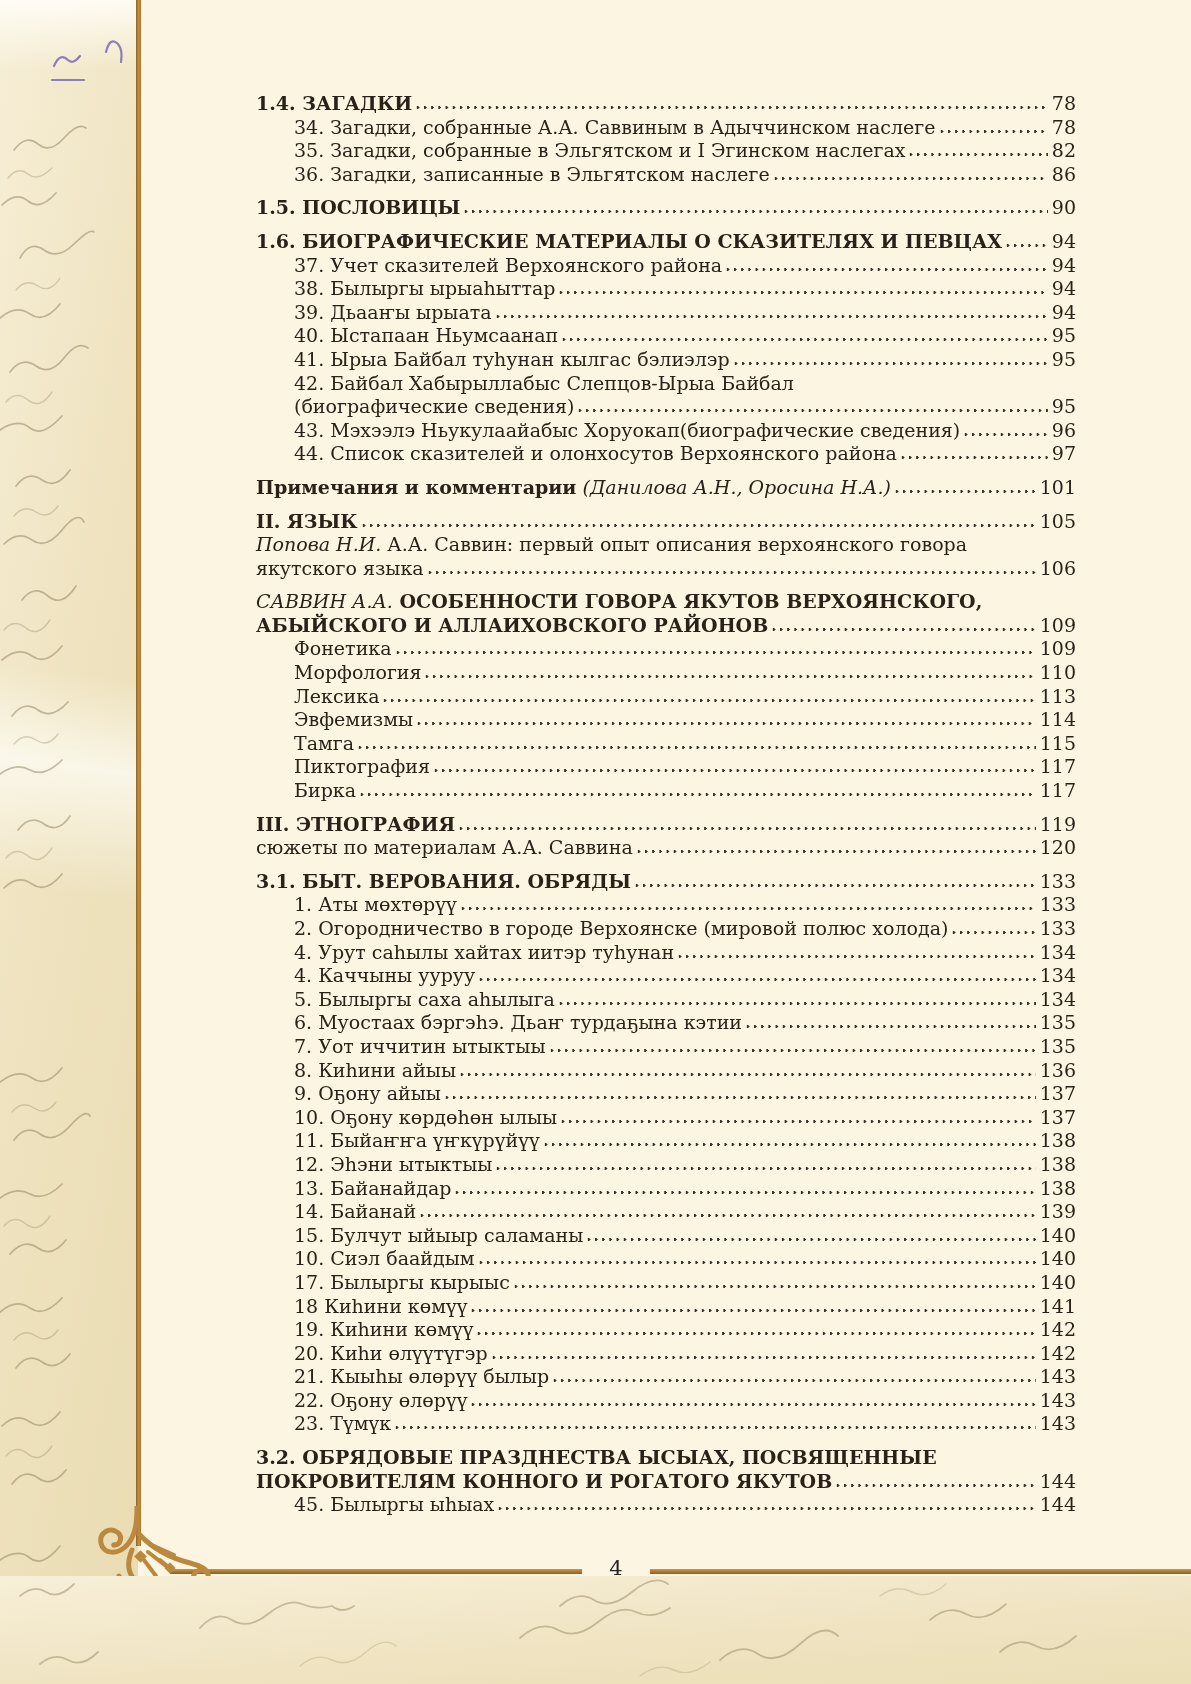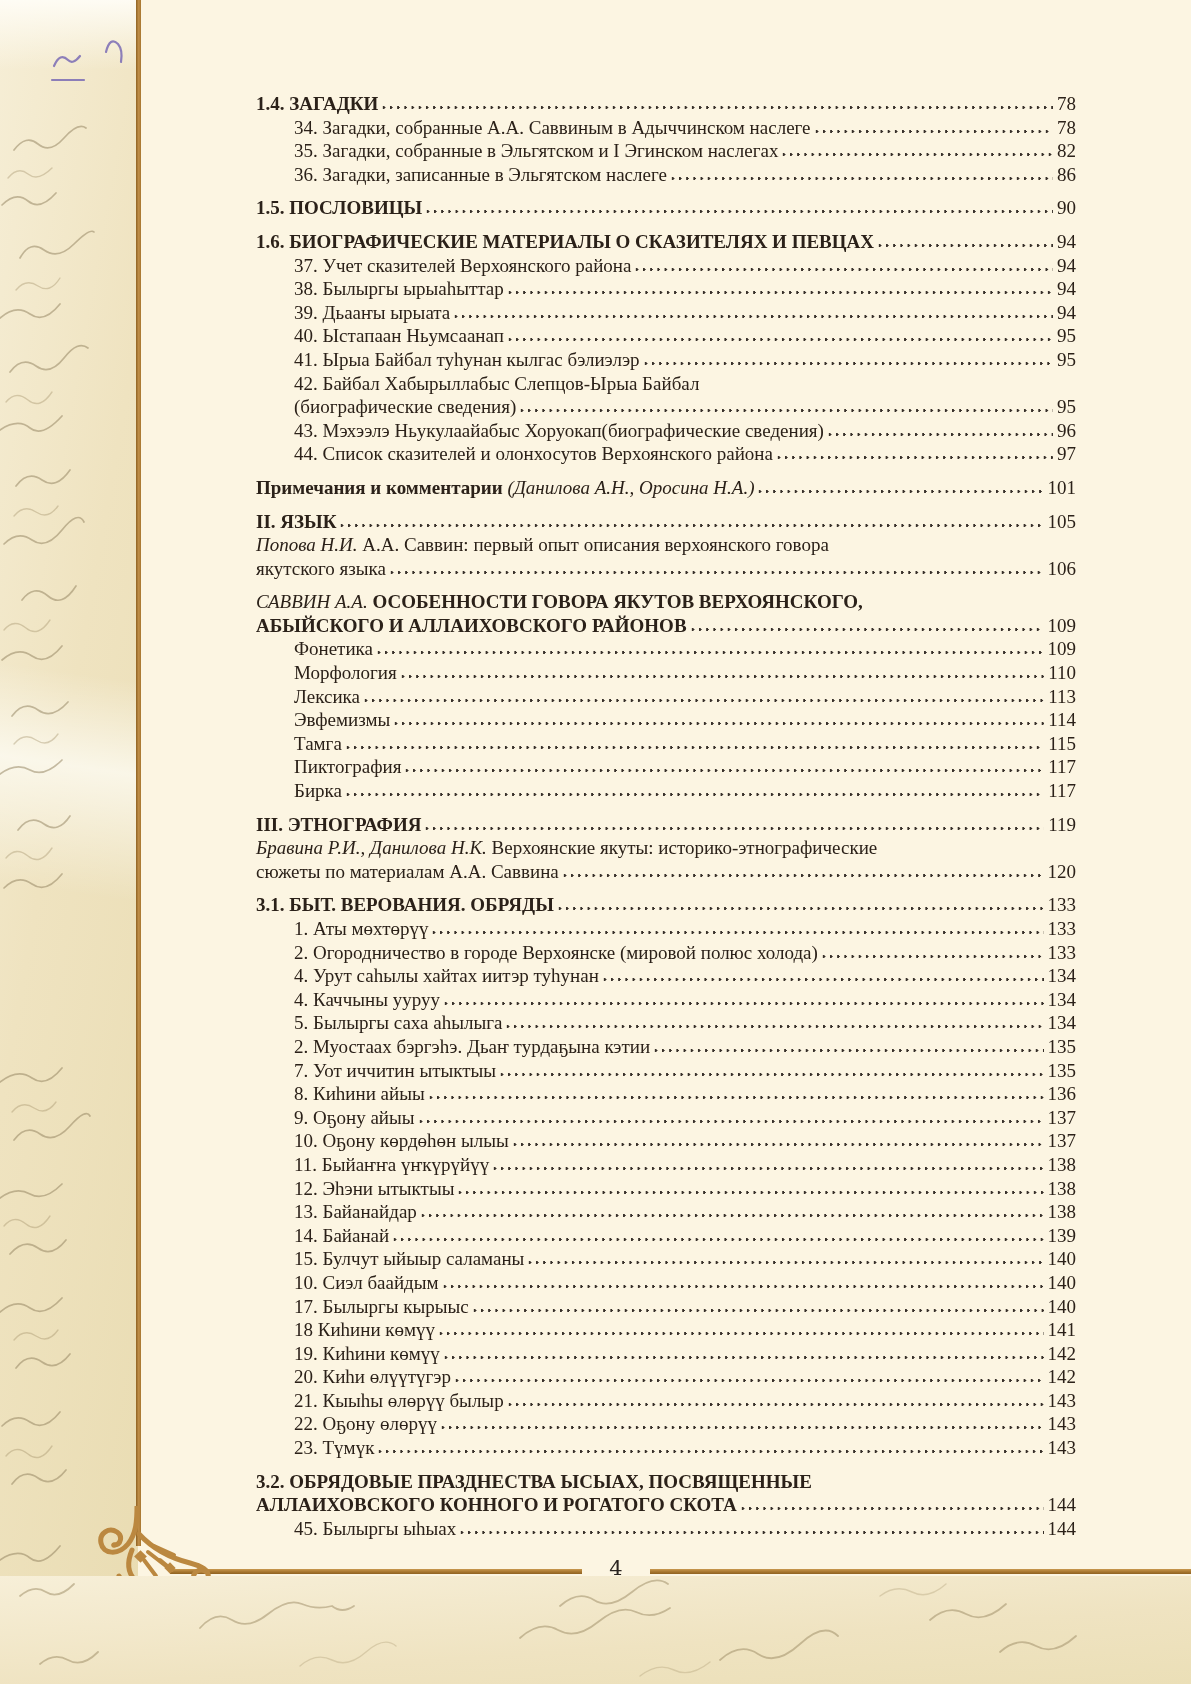--- a/index.html
+++ b/index.html
@@ -38,21 +38,21 @@
   
   .bottom-margin{
     position:absolute;left:0;top:1576px;width:1191px;height:108px;
     background:linear-gradient(176deg,#f7efd8 0%,#efe3c1 60%,#ebdfb7 100%);
   }
   .bottom-margin svg{position:absolute;left:0;top:0;}
   
   .toc{position:absolute;left:256px;top:82px;width:820px;}
   .row{
     display:flex;align-items:baseline;
-    font-size:19px;line-height:23.6px;color:#2b2119;font-family:Liberation Serif, serif;
+    font-size:19px;line-height:23.6px;color:#2b2119;
   }
   .row.ind{padding-left:38px;}
   .row.hsp{margin-top:10px;}
   .lbl{flex:0 0 auto;white-space:nowrap;}
   .s-b{font-weight:bold;}
   .s-i{font-style:italic;}
   .dots{
     flex:1 1 auto;height:5px;margin:0 4px 0 3px;align-self:baseline;
     background:radial-gradient(circle 1.35px at 3px 2.5px,#38302a 97%,rgba(0,0,0,0)) repeat-x;
     background-size:7.2px 5px;
@@ -251,152 +251,149 @@
         <span class="lbl"><span class="s-n">Бирка</span></span>
         <span class="dots"></span>
         <span class="pnum">117</span>
       </div>
       <div class="row hsp">
         <span class="lbl"><span class="s-b">III. ЭТНОГРАФИЯ</span></span>
         <span class="dots"></span>
         <span class="pnum">119</span>
       </div>
       <div class="row">
-        <span class="lbl"><span class="s-i">Бравина Р.И., Данилова Н.К.</span><span class="s-n"> Верхоянские якуты: историко-этнографические</span></span>
+        <span class="lbl"><span class="s-n">сюжеты по материалам А.А. Саввина</span></span>
+        <span class="dots"></span>
+        <span class="pnum">120</span>
+      </div>
+      <div class="row hsp">
+        <span class="lbl"><span class="s-b">3.1. БЫТ. ВЕРОВАНИЯ. ОБРЯДЫ</span></span>
+        <span class="dots"></span>
+        <span class="pnum">133</span>
+      </div>
+      <div class="row ind">
+        <span class="lbl"><span class="s-n">1. Аты мөхтөрүү</span></span>
+        <span class="dots"></span>
+        <span class="pnum">133</span>
+      </div>
+      <div class="row ind">
+        <span class="lbl"><span class="s-n">2. Огородничество в городе Верхоянске (мировой полюс холода)</span></span>
+        <span class="dots"></span>
+        <span class="pnum">133</span>
+      </div>
+      <div class="row ind">
+        <span class="lbl"><span class="s-n">4. Урут саһылы хайтах иитэр туһунан</span></span>
+        <span class="dots"></span>
+        <span class="pnum">134</span>
+      </div>
+      <div class="row ind">
+        <span class="lbl"><span class="s-n">4. Каччыны ууруу</span></span>
+        <span class="dots"></span>
+        <span class="pnum">134</span>
+      </div>
+      <div class="row ind">
+        <span class="lbl"><span class="s-n">5. Былыргы саха аһылыга</span></span>
+        <span class="dots"></span>
+        <span class="pnum">134</span>
+      </div>
+      <div class="row ind">
+        <span class="lbl"><span class="s-n">6. Муостаах бэргэһэ. Дьаҥ турдаҕына кэтии</span></span>
+        <span class="dots"></span>
+        <span class="pnum">135</span>
+      </div>
+      <div class="row ind">
+        <span class="lbl"><span class="s-n">7. Уот иччитин ытыктыы</span></span>
+        <span class="dots"></span>
+        <span class="pnum">135</span>
+      </div>
+      <div class="row ind">
+        <span class="lbl"><span class="s-n">8. Киһини айыы</span></span>
+        <span class="dots"></span>
+        <span class="pnum">136</span>
+      </div>
+      <div class="row ind">
+        <span class="lbl"><span class="s-n">9. Оҕону айыы</span></span>
+        <span class="dots"></span>
+        <span class="pnum">137</span>
+      </div>
+      <div class="row ind">
+        <span class="lbl"><span class="s-n">10. Оҕону көрдөһөн ылыы</span></span>
+        <span class="dots"></span>
+        <span class="pnum">137</span>
+      </div>
+      <div class="row ind">
+        <span class="lbl"><span class="s-n">11. Быйаҥҥа үҥкүрүйүү</span></span>
+        <span class="dots"></span>
+        <span class="pnum">138</span>
+      </div>
+      <div class="row ind">
+        <span class="lbl"><span class="s-n">12. Эһэни ытыктыы</span></span>
+        <span class="dots"></span>
+        <span class="pnum">138</span>
+      </div>
+      <div class="row ind">
+        <span class="lbl"><span class="s-n">13. Байанайдар</span></span>
+        <span class="dots"></span>
+        <span class="pnum">138</span>
+      </div>
+      <div class="row ind">
+        <span class="lbl"><span class="s-n">14. Байанай</span></span>
+        <span class="dots"></span>
+        <span class="pnum">139</span>
+      </div>
+      <div class="row ind">
+        <span class="lbl"><span class="s-n">15. Булчут ыйыыр саламаны</span></span>
+        <span class="dots"></span>
+        <span class="pnum">140</span>
+      </div>
+      <div class="row ind">
+        <span class="lbl"><span class="s-n">10. Сиэл баайдым</span></span>
+        <span class="dots"></span>
+        <span class="pnum">140</span>
+      </div>
+      <div class="row ind">
+        <span class="lbl"><span class="s-n">17. Былыргы кырыыс</span></span>
+        <span class="dots"></span>
+        <span class="pnum">140</span>
+      </div>
+      <div class="row ind">
+        <span class="lbl"><span class="s-n">18 Киһини көмүү</span></span>
+        <span class="dots"></span>
+        <span class="pnum">141</span>
+      </div>
+      <div class="row ind">
+        <span class="lbl"><span class="s-n">19. Киһини көмүү</span></span>
+        <span class="dots"></span>
+        <span class="pnum">142</span>
+      </div>
+      <div class="row ind">
+        <span class="lbl"><span class="s-n">20. Киһи өлүүтүгэр</span></span>
+        <span class="dots"></span>
+        <span class="pnum">142</span>
+      </div>
+      <div class="row ind">
+        <span class="lbl"><span class="s-n">21. Кыыһы өлөрүү былыр</span></span>
+        <span class="dots"></span>
+        <span class="pnum">143</span>
+      </div>
+      <div class="row ind">
+        <span class="lbl"><span class="s-n">22. Оҕону өлөрүү</span></span>
+        <span class="dots"></span>
+        <span class="pnum">143</span>
+      </div>
+      <div class="row ind">
+        <span class="lbl"><span class="s-n">23. Түмүк</span></span>
+        <span class="dots"></span>
+        <span class="pnum">143</span>
+      </div>
+      <div class="row hsp">
+        <span class="lbl"><span class="s-b">3.2. ОБРЯДОВЫЕ ПРАЗДНЕСТВА ЫСЫАХ, ПОСВЯЩЕННЫЕ</span></span>
       </div>
       <div class="row">
-        <span class="lbl"><span class="s-n">сюжеты по материалам А.А. Саввина</span></span>
-        <span class="dots"></span>
-        <span class="pnum">120</span>
-      </div>
-      <div class="row hsp">
-        <span class="lbl"><span class="s-b">3.1. БЫТ. ВЕРОВАНИЯ. ОБРЯДЫ</span></span>
-        <span class="dots"></span>
-        <span class="pnum">133</span>
-      </div>
-      <div class="row ind">
-        <span class="lbl"><span class="s-n">1. Аты мөхтөрүү</span></span>
-        <span class="dots"></span>
-        <span class="pnum">133</span>
-      </div>
-      <div class="row ind">
-        <span class="lbl"><span class="s-n">2. Огородничество в городе Верхоянске (мировой полюс холода)</span></span>
-        <span class="dots"></span>
-        <span class="pnum">133</span>
-      </div>
-      <div class="row ind">
-        <span class="lbl"><span class="s-n">4. Урут саһылы хайтах иитэр туһунан</span></span>
-        <span class="dots"></span>
-        <span class="pnum">134</span>
-      </div>
-      <div class="row ind">
-        <span class="lbl"><span class="s-n">4. Каччыны ууруу</span></span>
-        <span class="dots"></span>
-        <span class="pnum">134</span>
-      </div>
-      <div class="row ind">
-        <span class="lbl"><span class="s-n">5. Былыргы саха аһылыга</span></span>
-        <span class="dots"></span>
-        <span class="pnum">134</span>
-      </div>
-      <div class="row ind">
-        <span class="lbl"><span class="s-n">2. Муостаах бэргэһэ. Дьаҥ турдаҕына кэтии</span></span>
-        <span class="dots"></span>
-        <span class="pnum">135</span>
-      </div>
-      <div class="row ind">
-        <span class="lbl"><span class="s-n">7. Уот иччитин ытыктыы</span></span>
-        <span class="dots"></span>
-        <span class="pnum">135</span>
-      </div>
-      <div class="row ind">
-        <span class="lbl"><span class="s-n">8. Киһини айыы</span></span>
-        <span class="dots"></span>
-        <span class="pnum">136</span>
-      </div>
-      <div class="row ind">
-        <span class="lbl"><span class="s-n">9. Оҕону айыы</span></span>
-        <span class="dots"></span>
-        <span class="pnum">137</span>
-      </div>
-      <div class="row ind">
-        <span class="lbl"><span class="s-n">10. Оҕону көрдөһөн ылыы</span></span>
-        <span class="dots"></span>
-        <span class="pnum">137</span>
-      </div>
-      <div class="row ind">
-        <span class="lbl"><span class="s-n">11. Быйаҥҥа үҥкүрүйүү</span></span>
-        <span class="dots"></span>
-        <span class="pnum">138</span>
-      </div>
-      <div class="row ind">
-        <span class="lbl"><span class="s-n">12. Эһэни ытыктыы</span></span>
-        <span class="dots"></span>
-        <span class="pnum">138</span>
-      </div>
-      <div class="row ind">
-        <span class="lbl"><span class="s-n">13. Байанайдар</span></span>
-        <span class="dots"></span>
-        <span class="pnum">138</span>
-      </div>
-      <div class="row ind">
-        <span class="lbl"><span class="s-n">14. Байанай</span></span>
-        <span class="dots"></span>
-        <span class="pnum">139</span>
-      </div>
-      <div class="row ind">
-        <span class="lbl"><span class="s-n">15. Булчут ыйыыр саламаны</span></span>
-        <span class="dots"></span>
-        <span class="pnum">140</span>
-      </div>
-      <div class="row ind">
-        <span class="lbl"><span class="s-n">10. Сиэл баайдым</span></span>
-        <span class="dots"></span>
-        <span class="pnum">140</span>
-      </div>
-      <div class="row ind">
-        <span class="lbl"><span class="s-n">17. Былыргы кырыыс</span></span>
-        <span class="dots"></span>
-        <span class="pnum">140</span>
-      </div>
-      <div class="row ind">
-        <span class="lbl"><span class="s-n">18 Киһини көмүү</span></span>
-        <span class="dots"></span>
-        <span class="pnum">141</span>
-      </div>
-      <div class="row ind">
-        <span class="lbl"><span class="s-n">19. Киһини көмүү</span></span>
-        <span class="dots"></span>
-        <span class="pnum">142</span>
-      </div>
-      <div class="row ind">
-        <span class="lbl"><span class="s-n">20. Киһи өлүүтүгэр</span></span>
-        <span class="dots"></span>
-        <span class="pnum">142</span>
-      </div>
-      <div class="row ind">
-        <span class="lbl"><span class="s-n">21. Кыыһы өлөрүү былыр</span></span>
-        <span class="dots"></span>
-        <span class="pnum">143</span>
-      </div>
-      <div class="row ind">
-        <span class="lbl"><span class="s-n">22. Оҕону өлөрүү</span></span>
-        <span class="dots"></span>
-        <span class="pnum">143</span>
-      </div>
-      <div class="row ind">
-        <span class="lbl"><span class="s-n">23. Түмүк</span></span>
-        <span class="dots"></span>
-        <span class="pnum">143</span>
-      </div>
-      <div class="row hsp">
-        <span class="lbl"><span class="s-b">3.2. ОБРЯДОВЫЕ ПРАЗДНЕСТВА ЫСЫАХ, ПОСВЯЩЕННЫЕ</span></span>
-      </div>
-      <div class="row">
-        <span class="lbl"><span class="s-b">АЛЛАИХОВСКОГО КОННОГО И РОГАТОГО СКОТА</span></span>
+        <span class="lbl"><span class="s-b">ПОКРОВИТЕЛЯМ КОННОГО И РОГАТОГО ЯКУТОВ</span></span>
         <span class="dots"></span>
         <span class="pnum">144</span>
       </div>
       <div class="row ind">
         <span class="lbl"><span class="s-n">45. Былыргы ыһыах</span></span>
         <span class="dots"></span>
         <span class="pnum">144</span>
       </div>
     </div>
 

